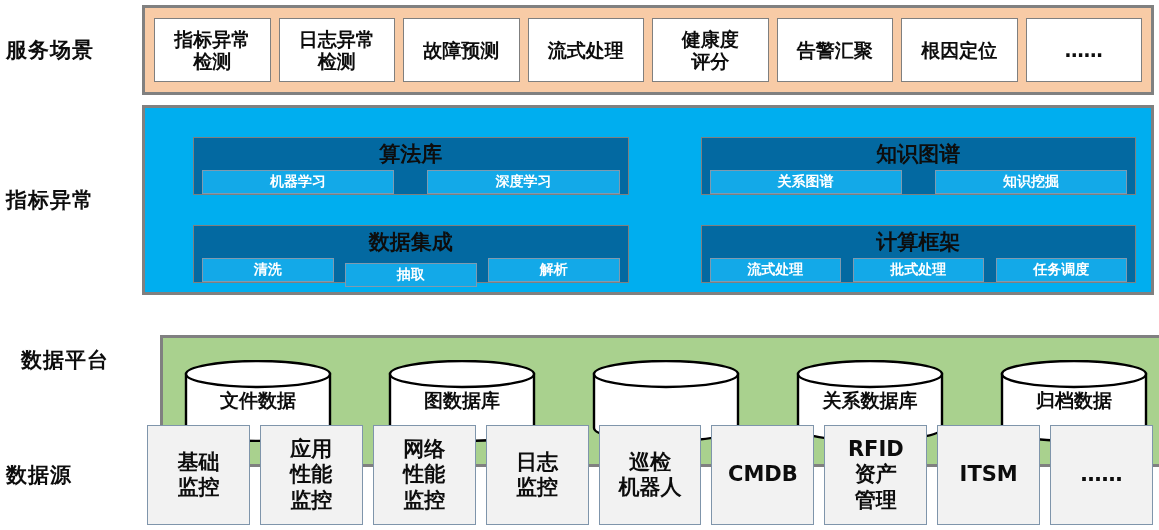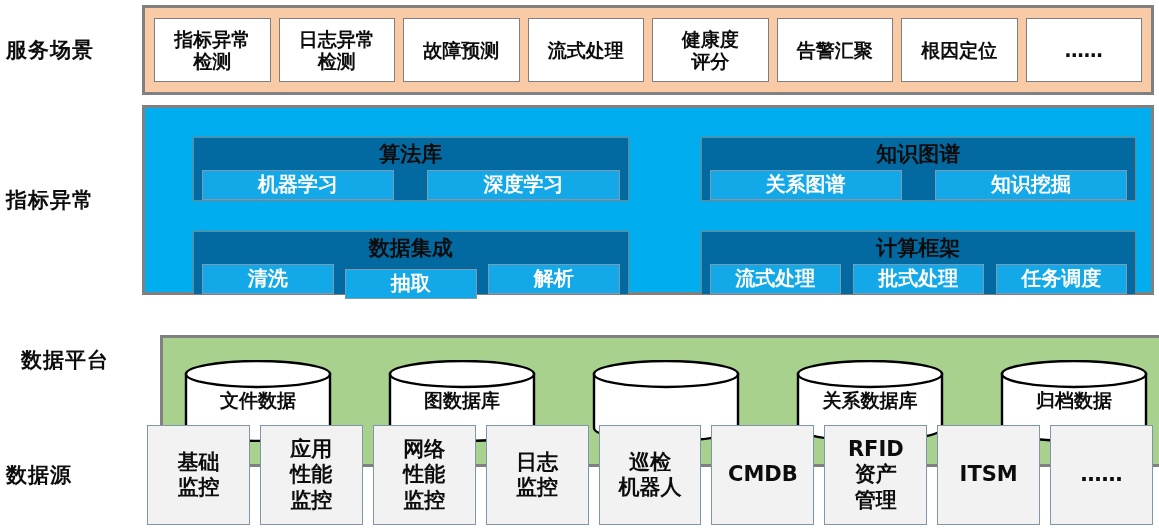--- a/index.html
+++ b/index.html
@@ -109,21 +109,21 @@
     padding: 0 8px 0 8px;
     gap: 6px;
   }
   .chip-row.two { justify-content: space-between; }
   .chip-row.three { justify-content: space-between; }
   .chip {
     background: #13A9E8;
     border: 1.2px solid #7f9ab0;
     color: #ffffff;
     font-weight: bold;
-    font-size: 20px;
+    font-size: 14px;
     text-align: center;
     padding: 3px 0 4px 0;
     box-sizing: border-box;
     line-height: 1.05;
   }
   .chip.w2 { width: 46%; }
   .chip.w3 { width: 31.5%; }
   
   .chip.drop { transform: translateY(5px); }
 

